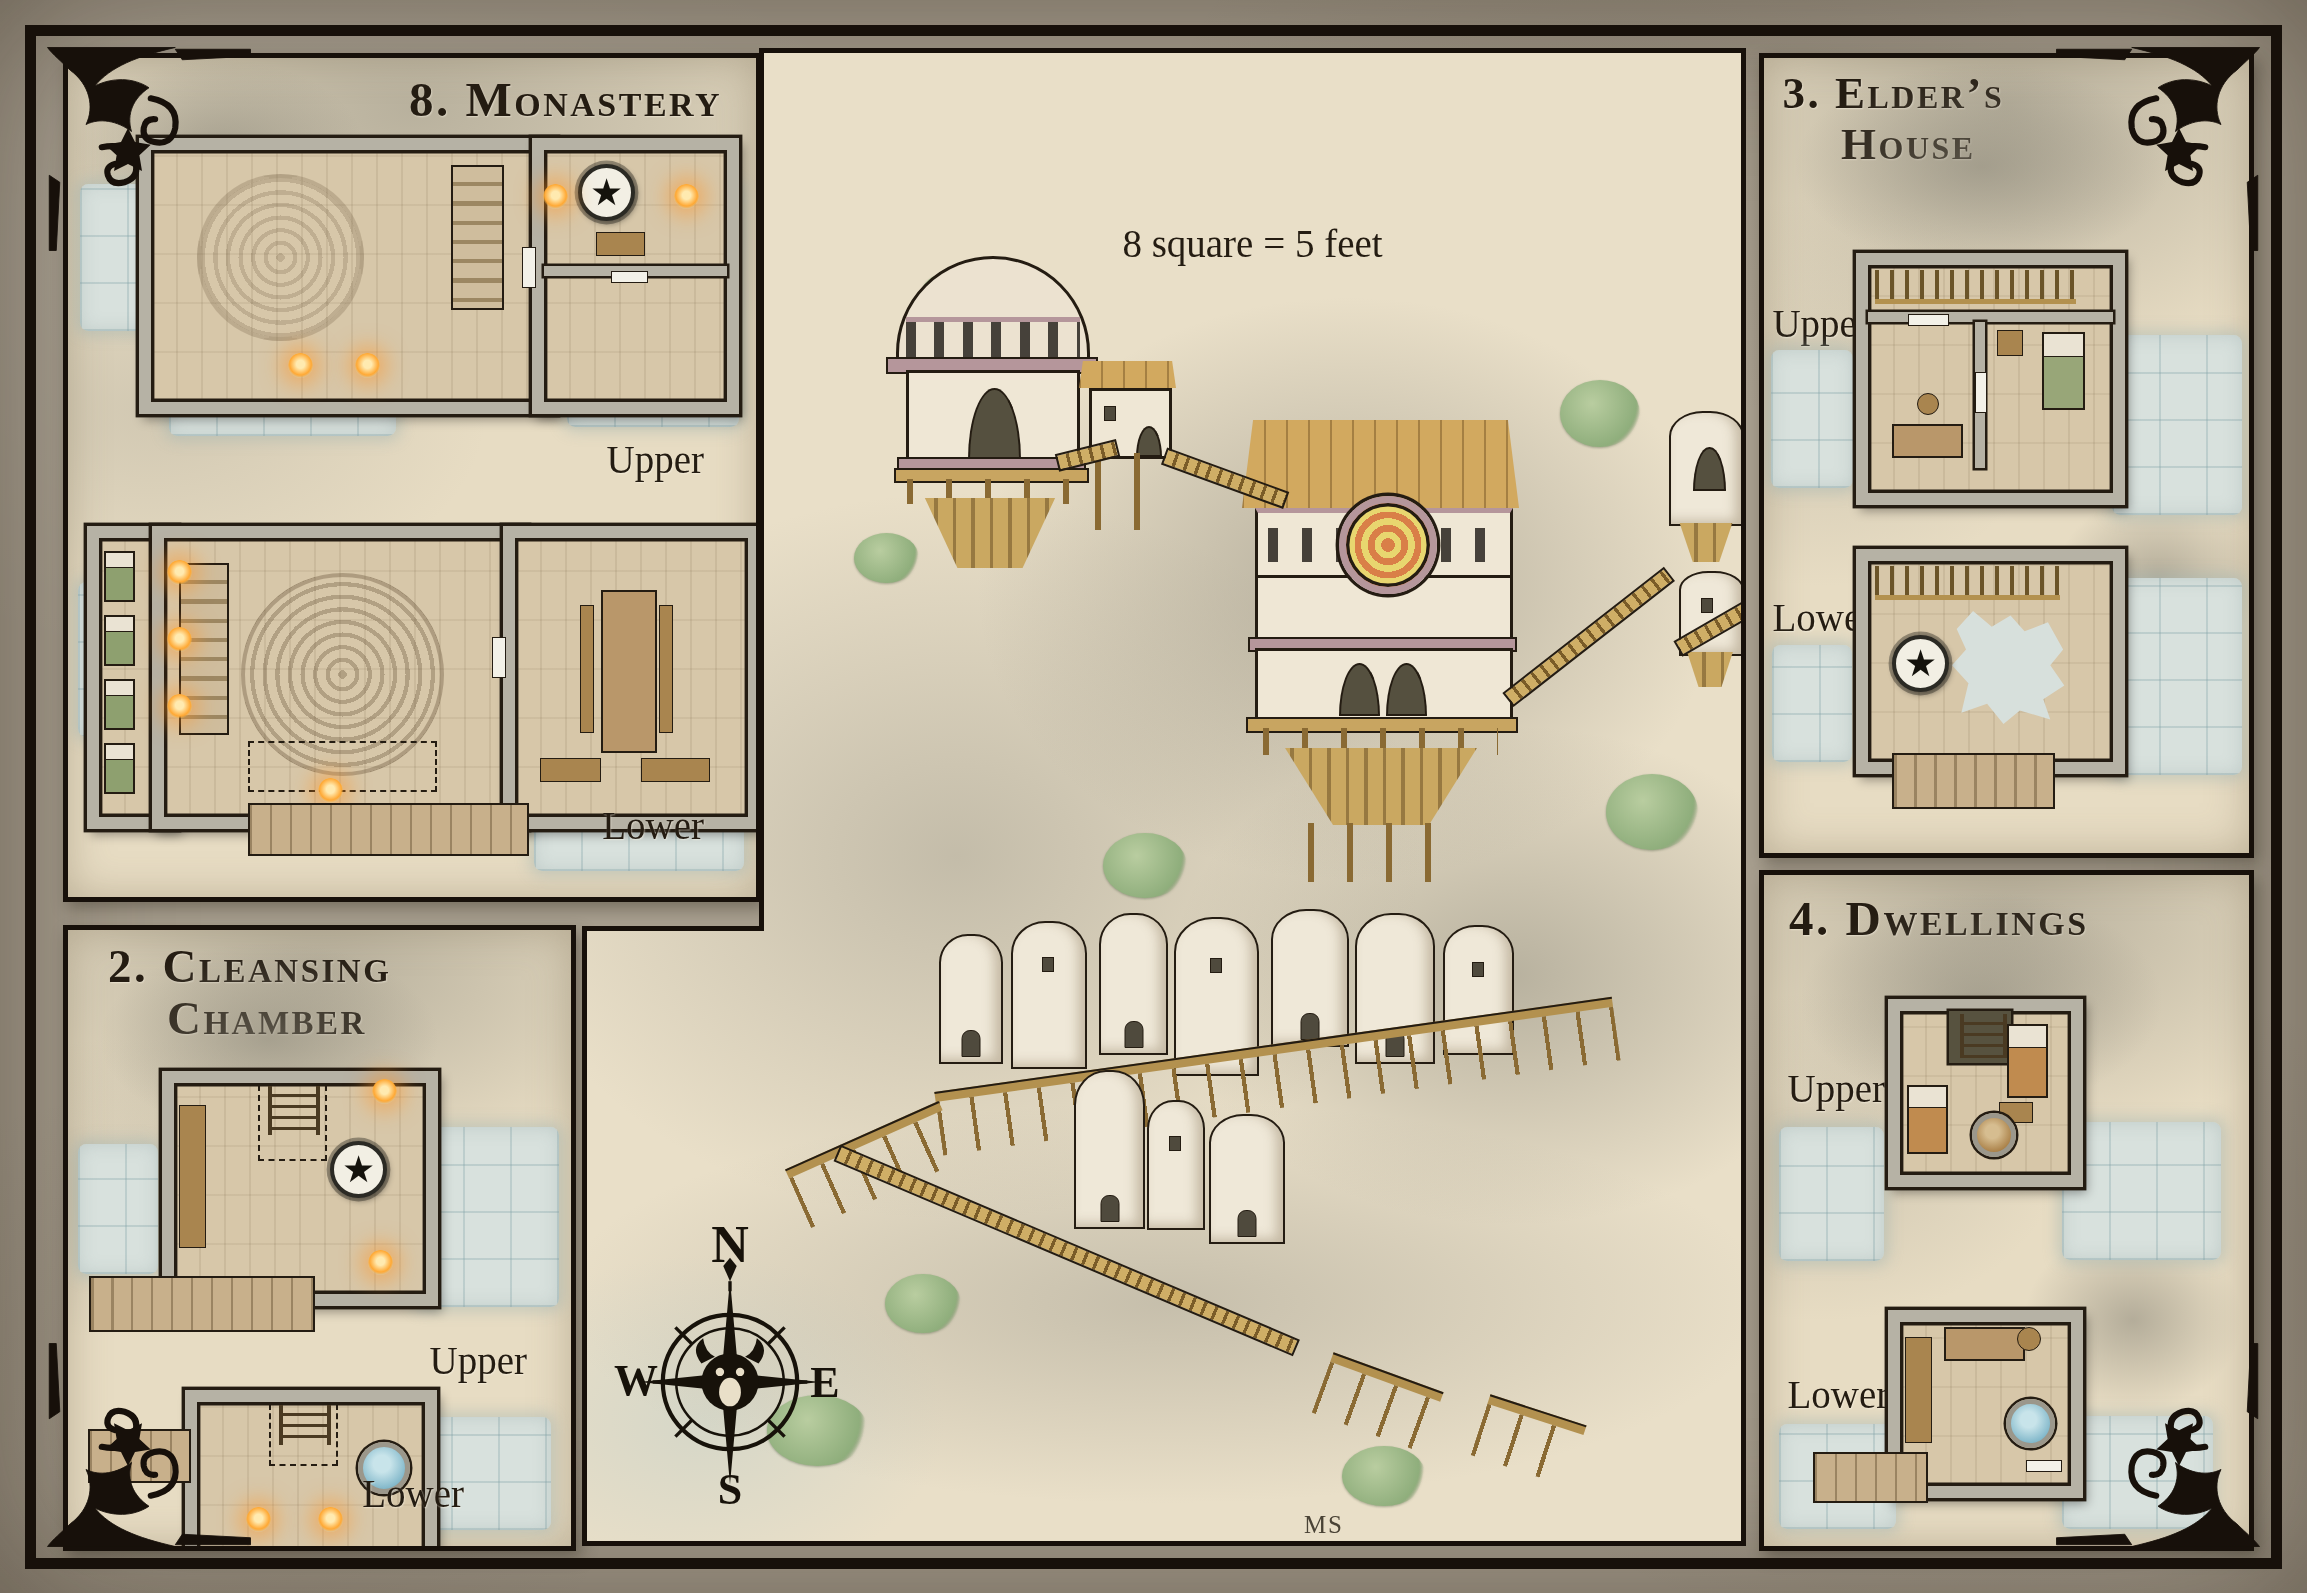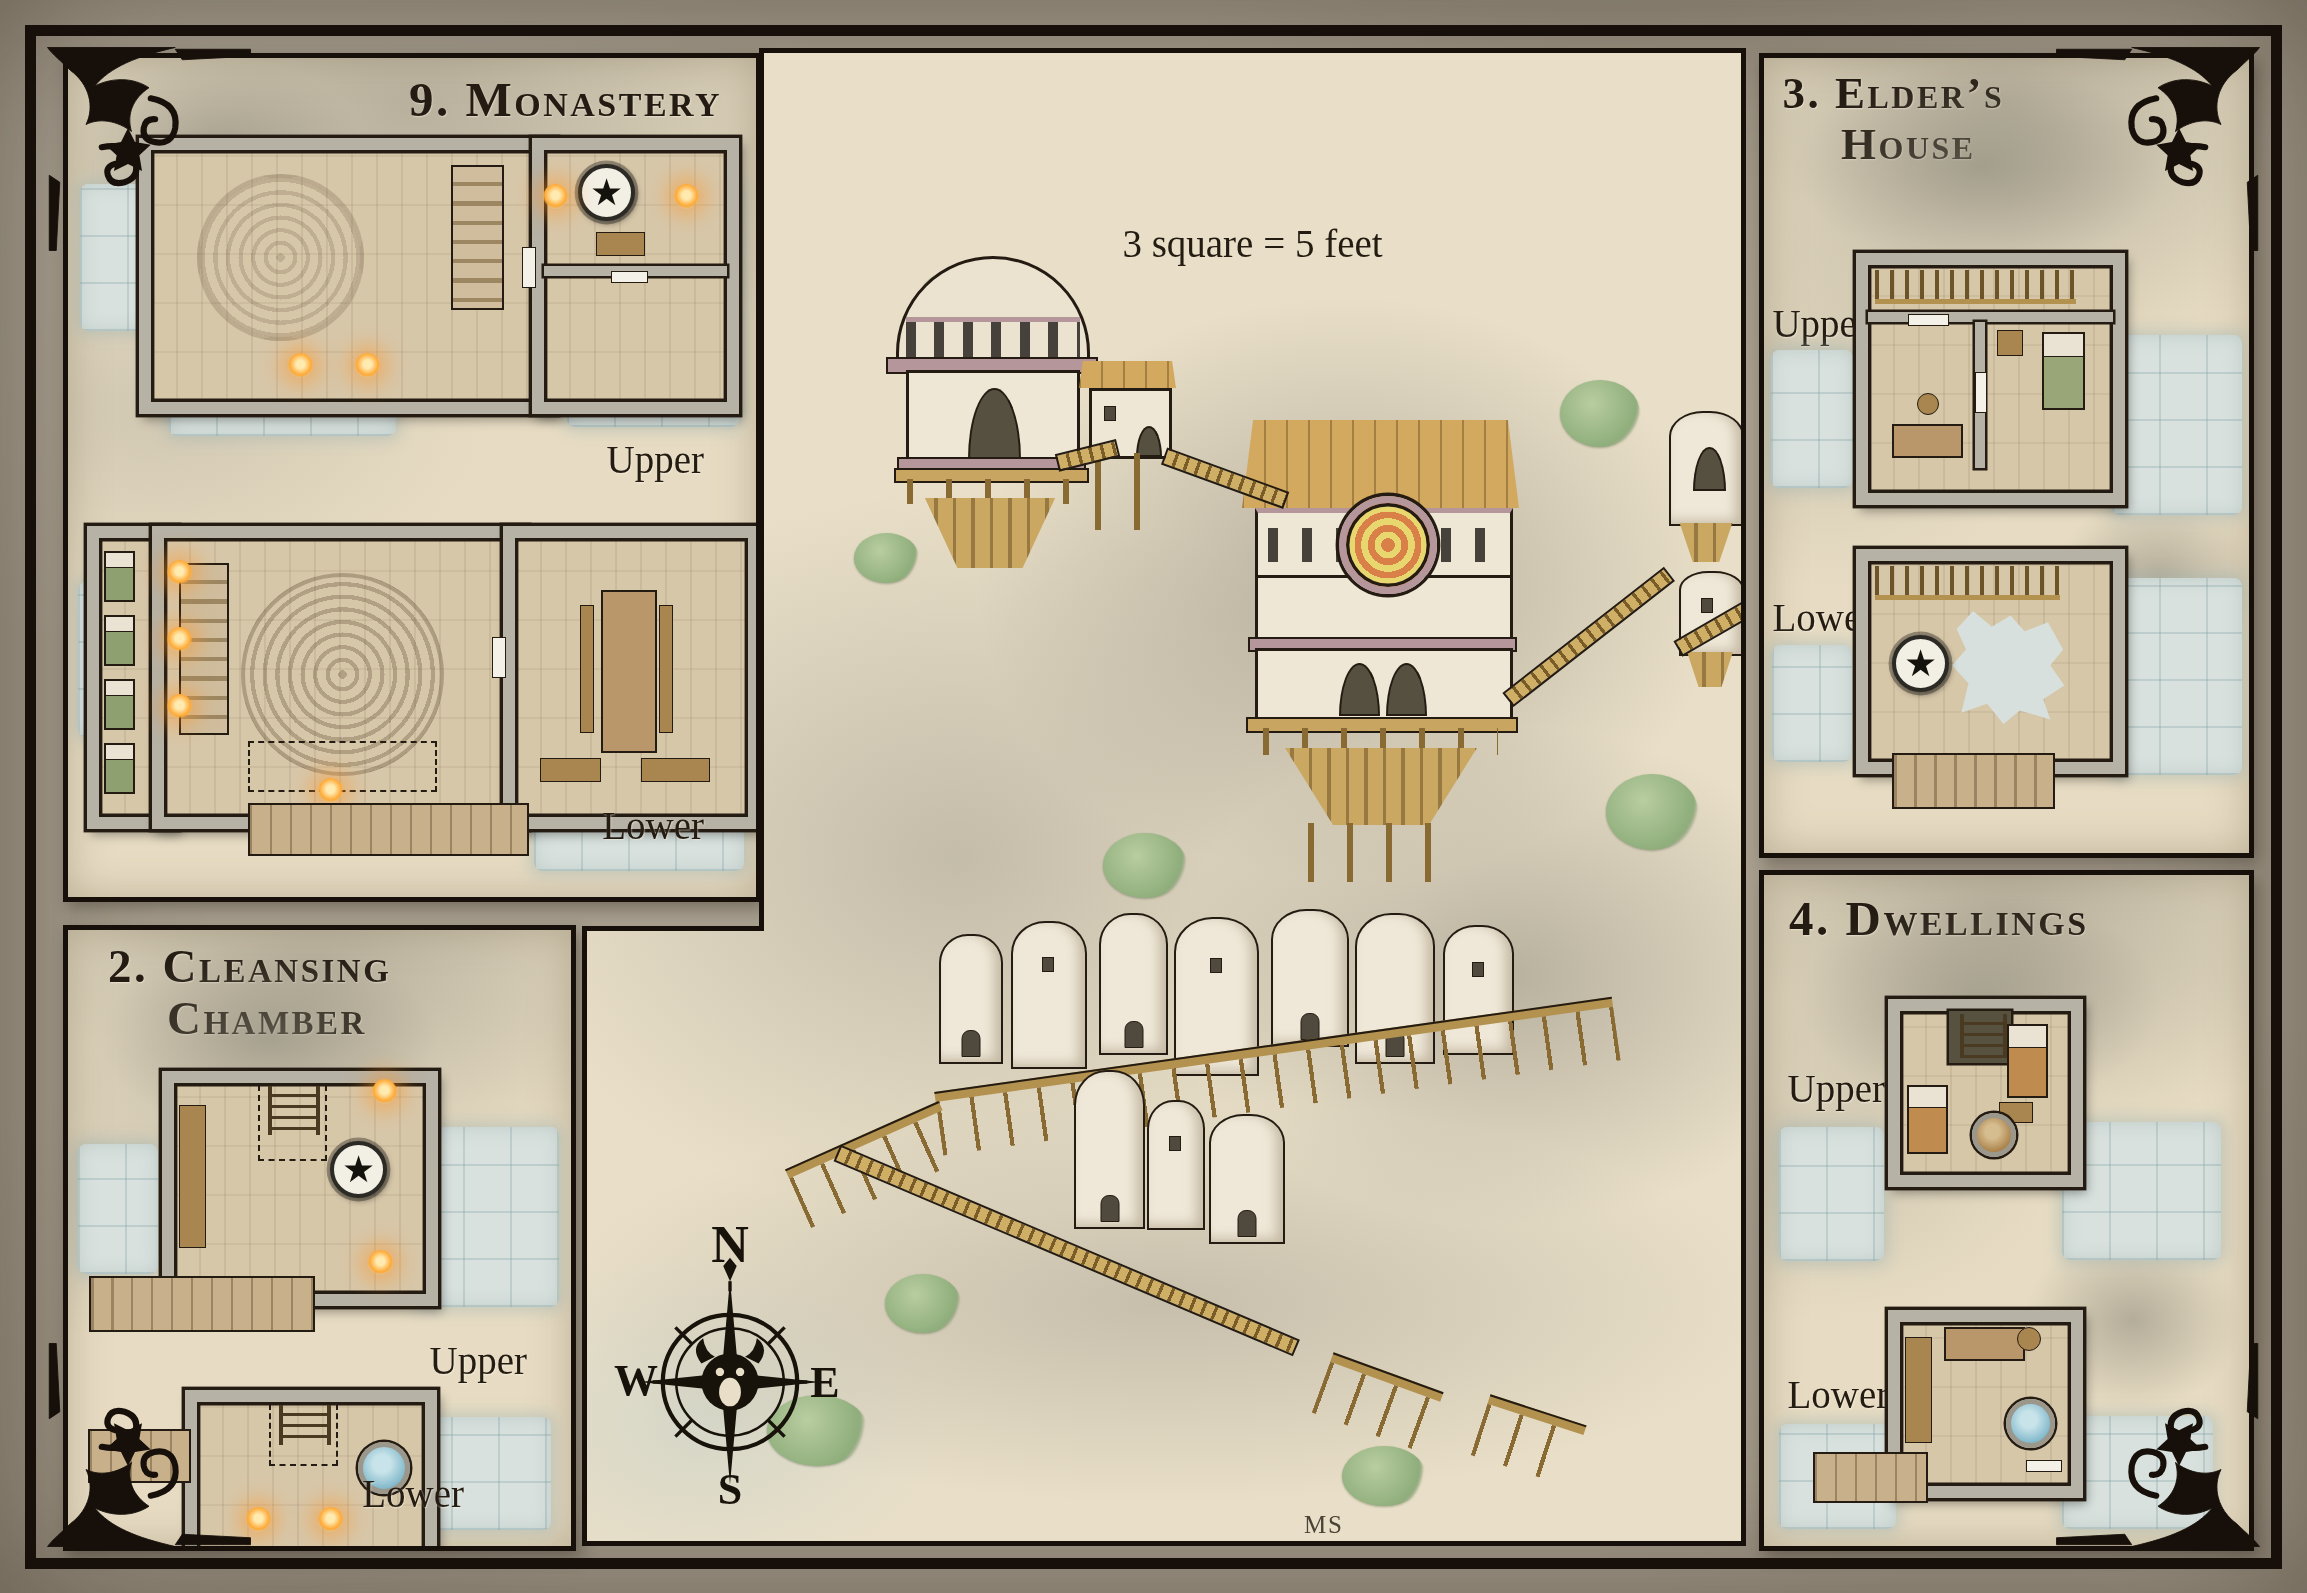--- a/index.html
+++ b/index.html
@@ -172,21 +172,21 @@
       <path d="M4 4 L150 4 C106 14 76 26 58 48 C78 38 102 38 120 50 C102 62 94 80 100 100 C84 88 64 84 48 92 C58 72 52 46 30 30 C20 20 10 12 4 4 Z"></path>
       <path d="M150 6 L236 6 L236 14 L158 18 Z"></path>
         <path d="M6 150 L6 236 L14 236 L18 158 Z"></path>
       <path fill="none" stroke-width="7" stroke-linecap="round" d="M66 118 q30 -6 38 16 q6 18 -12 24 q-15 4 -19 -8 q-3 -10 8 -13"></path>
       <path fill="none" stroke-width="7" stroke-linecap="round" d="M122 62 q32 6 28 34 q-4 20 -24 16 q-14 -3 -12 -16 q2 -11 13 -10"></path>
       <path stroke="none" d="M96 96 l8 16 l18 3 l-13 12 l3 18 l-16 -8 l-16 8 l3 -18 l-13 -12 l18 -3 z"></path>
     </svg>
   </div>
 
   <div class="panel" style="left:63px;top:53px;width:688px;height:839px;">
-    <div class="ptitle" style="right:34px;top:17px;font-size:49px;">9. Monastery</div>
+    <div class="ptitle" style="right:34px;top:17px;font-size:49px;">8. Monastery</div>
     <div class="rockpatch" style="left:-50px;top:-34px;width:403px;height:252px;"></div>
     <div class="rockpatch" style="left:361px;top:436px;width:352px;height:268px;"></div>
 
     <div class="bluezone" style="left:11.7px;top:126px;width:101px;height:147px;"></div>
     <div class="bluezone" style="left:499px;top:126px;width:172px;height:243px;"></div>
     <div class="bluezone" style="left:101px;top:298px;width:227px;height:80px;"></div>
     <div class="room" style="left:71px;top:80px;width:394px;height:252px;">
       <div class="labyrinth" style="left:46px;top:23.5px;width:159px;height:159px;opacity:.35;"></div>
       <div class="stairs" style="left:300px;top:15px;width:49px;height:141px;"></div>
     </div>
@@ -339,21 +339,21 @@
       <div class="smallitem" style="left:5px;top:15px;width:25px;height:104px;"></div>
       <div class="tub" style="left:106px;top:77px;width:39px;height:39px;"></div>
       <div class="smallitem" style="left:117px;top:5px;width:22px;height:22px;border-radius:50%;"></div>
       <div class="door" style="left:126px;top:138px;width:34px;height:10px;"></div>
     </div>
     <div class="deck" style="left:49px;top:577px;width:111px;height:47px;"></div>
   </div>
 
   <div class="pc-outer"></div>
   <div class="pc-inner">
-    <div class="map-scale">3 square = 5 feet</div>
+    <div class="map-scale">8 square = 5 feet</div>
 
     <div class="veg" style="left:334px;top:220px;width:54px;height:44px;"></div>
     <div class="veg" style="left:34px;top:570px;width:117px;height:92px;"></div>
     <div class="trunk" style="left:84px;top:656px;width:10px;height:39px;"></div>
     <div class="veg" style="left:267px;top:480px;width:65px;height:50px;"></div>
     <div class="veg" style="left:516px;top:780px;width:84px;height:65px;"></div>
     <div class="veg" style="left:973px;top:327px;width:80px;height:67px;"></div>
     <div class="veg" style="left:1019px;top:721px;width:92px;height:76px;"></div>
     <div class="veg" style="left:298px;top:1221px;width:76px;height:59px;"></div>
     <div class="veg" style="left:180px;top:1342px;width:101px;height:71px;"></div>

